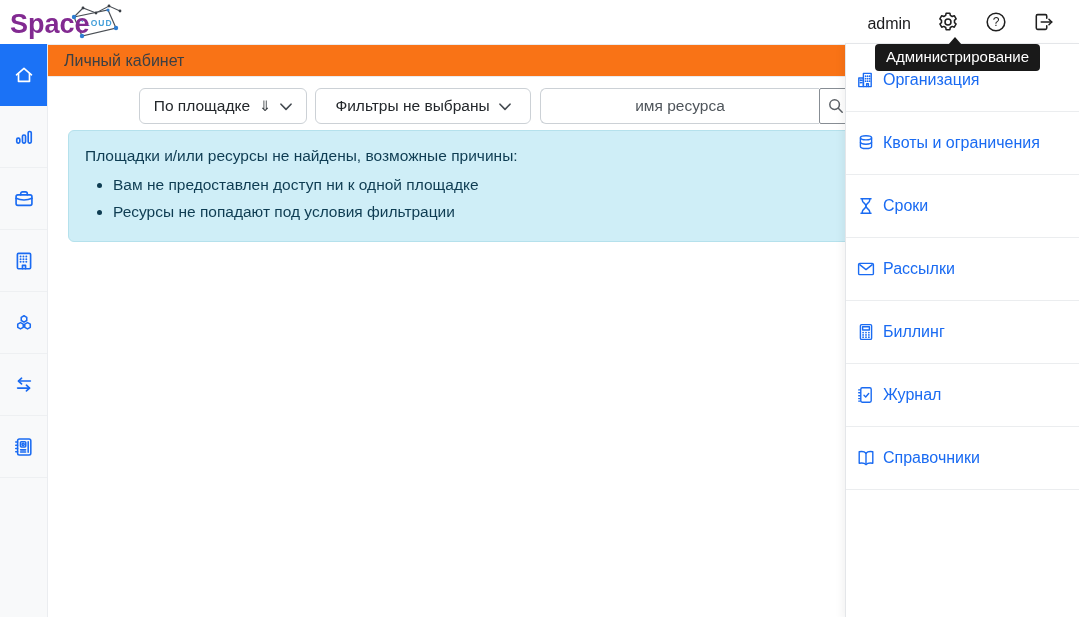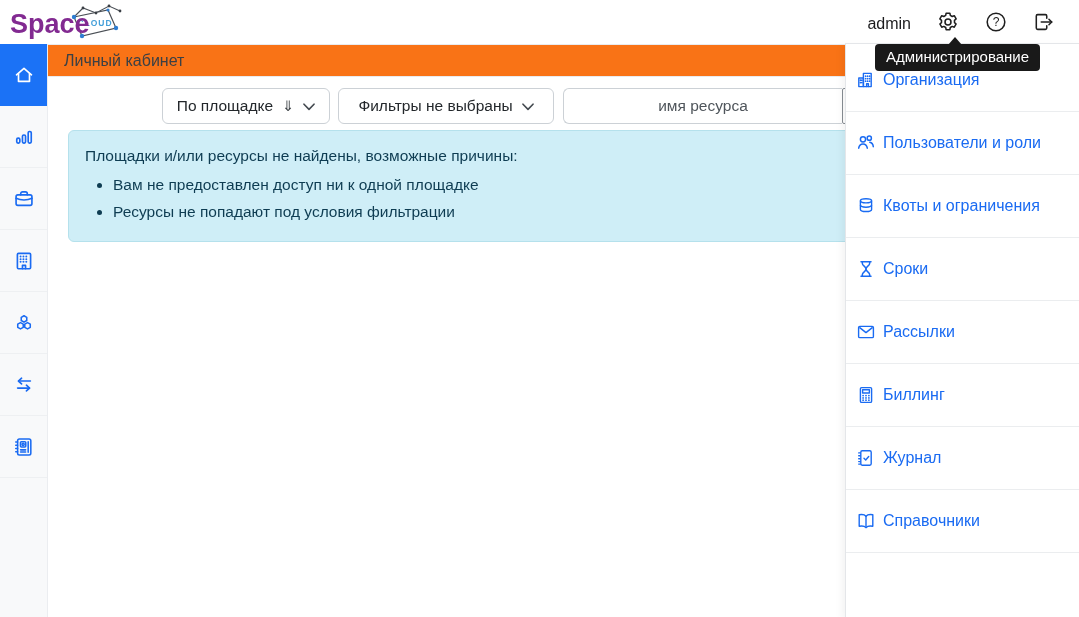--- a/index.html
+++ b/index.html
@@ -30,21 +30,21 @@
   .side-item.active { background:#1b72f6; color:#fff; border-bottom:none; }
   
   .page-header {
     position:absolute; top:44px; left:48px; right:0; height:33px;
     background:#f97316; border-top:1px solid #e9ebee; border-bottom:1px solid #e9ebee;
     display:flex; align-items:center; padding-left:16px; font-size:16px; color:#3b4045;
     z-index:1;
   }
   
   .content { position:absolute; top:78px; left:48px; right:0; bottom:0; background:#fff; }
-  .filter-row { display:flex; align-items:center; margin:10px 0 0 114px; }
+  .filter-row { display:flex; align-items:center; margin:10px 0 0 91px; }
   .dd {
     height:36px; border:1px solid #ccd1d6; border-radius:6px; background:#fff;
     font-family:inherit; font-size:15.5px; color:#23272b;
     display:flex; align-items:center; justify-content:center; gap:9px; cursor:pointer;
   }
   .dd-sort { width:168px; margin-right:8px; }
   .dd-filters { width:216px; margin-right:9px; }
   .sort-arrow { font-size:14.5px; color:#3e4347; }
   .chev { display:block; margin-top:2px; }
   .search-wrap { display:flex; height:36px; }
@@ -230,29 +230,20 @@
   <div class="menu-item">
     <svg width="20" height="20" viewBox="0 0 20 20" fill="none" stroke="currentColor" stroke-width="1.4" stroke-linecap="round" stroke-linejoin="round">
       <rect x="2.8" y="8" width="4.6" height="8.6"></rect>
       <rect x="7.4" y="3.4" width="7.8" height="13.2"></rect>
       <path stroke-width="1.7" d="M9.6 6.2h0M11.6 6.2h0M13.6 6.2h0M9.6 8.7h0M11.6 8.7h0M13.6 8.7h0M9.6 11.2h0M11.6 11.2h0M13.6 11.2h0M4.4 10.2h0M5.9 10.2h0M4.4 12.6h0M5.9 12.6h0"></path>
       <path d="M10.6 16.6v-2.8h1.8v2.8"></path>
     </svg>
     <span>Организация</span>
   </div>
   <div class="menu-item">
-    <svg width="20" height="20" viewBox="0 0 20 20" fill="none" stroke="currentColor" stroke-width="1.5" stroke-linecap="round" stroke-linejoin="round">
-      <circle cx="7" cy="6.3" r="2.6"></circle>
-      <path d="M2.7 15.2c.4-2.7 2.1-4.3 4.3-4.3s3.9 1.6 4.3 4.3"></path>
-      <circle cx="13.3" cy="5.2" r="2.1"></circle>
-      <path d="M13.8 9.3c2 .4 3.2 2 3.5 4.4"></path>
-    </svg>
-    <span>Пользователи и роли</span>
-  </div>
-  <div class="menu-item">
     <svg width="20" height="20" viewBox="0 0 20 20" fill="none" stroke="currentColor" stroke-width="1.4">
       <ellipse cx="10" cy="4.8" rx="5.6" ry="2.1"></ellipse>
       <path d="M4.4 4.8v4.3c0 1.2 2.5 2.1 5.6 2.1s5.6-.9 5.6-2.1V4.8"></path>
       <path d="M4.4 9.1v4.3c0 1.2 2.5 2.1 5.6 2.1s5.6-.9 5.6-2.1V9.1"></path>
     </svg>
     <span>Квоты и ограничения</span>
   </div>
   <div class="menu-item">
     <svg width="20" height="20" viewBox="0 0 20 20" fill="none" stroke="currentColor" stroke-width="1.5" stroke-linecap="round" stroke-linejoin="round">
       <path d="M5 2.8h10M5 17.2h10"></path>

